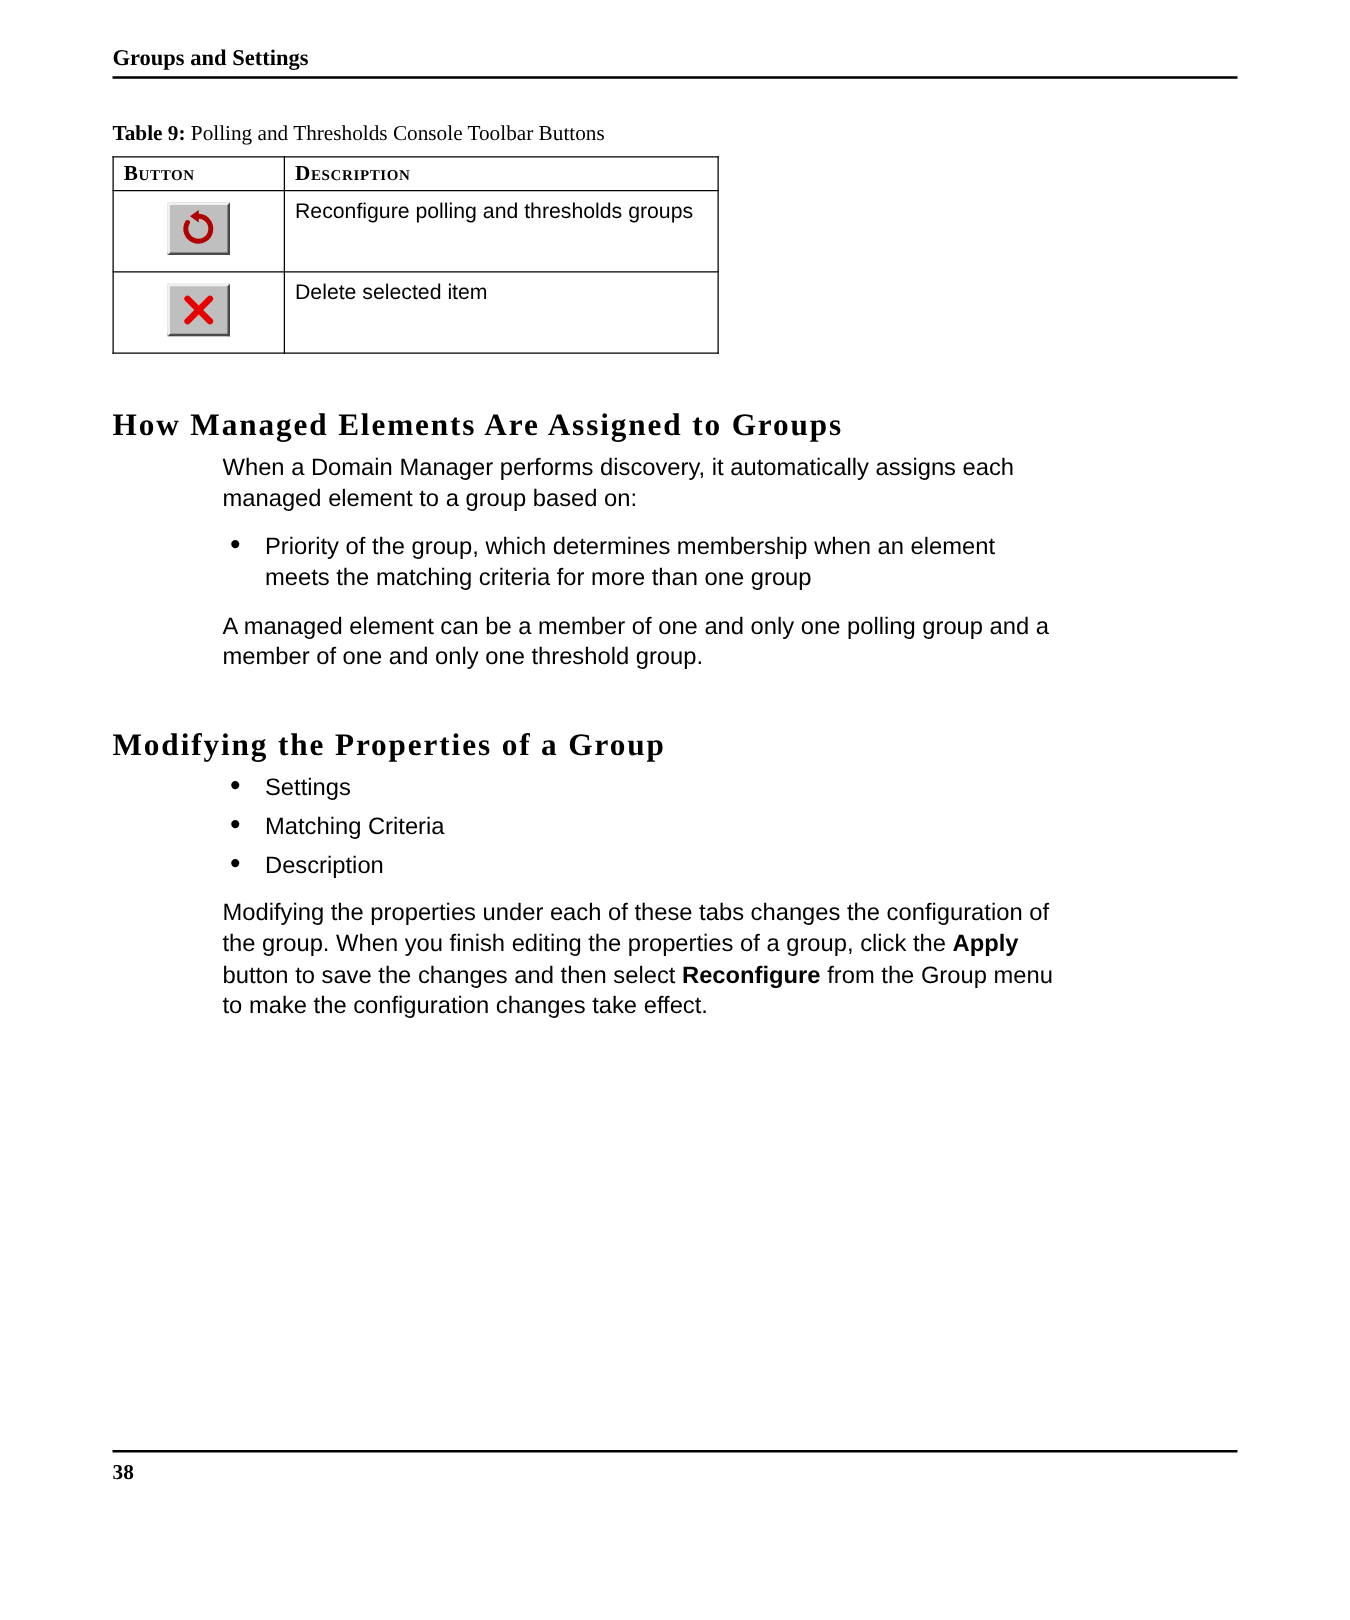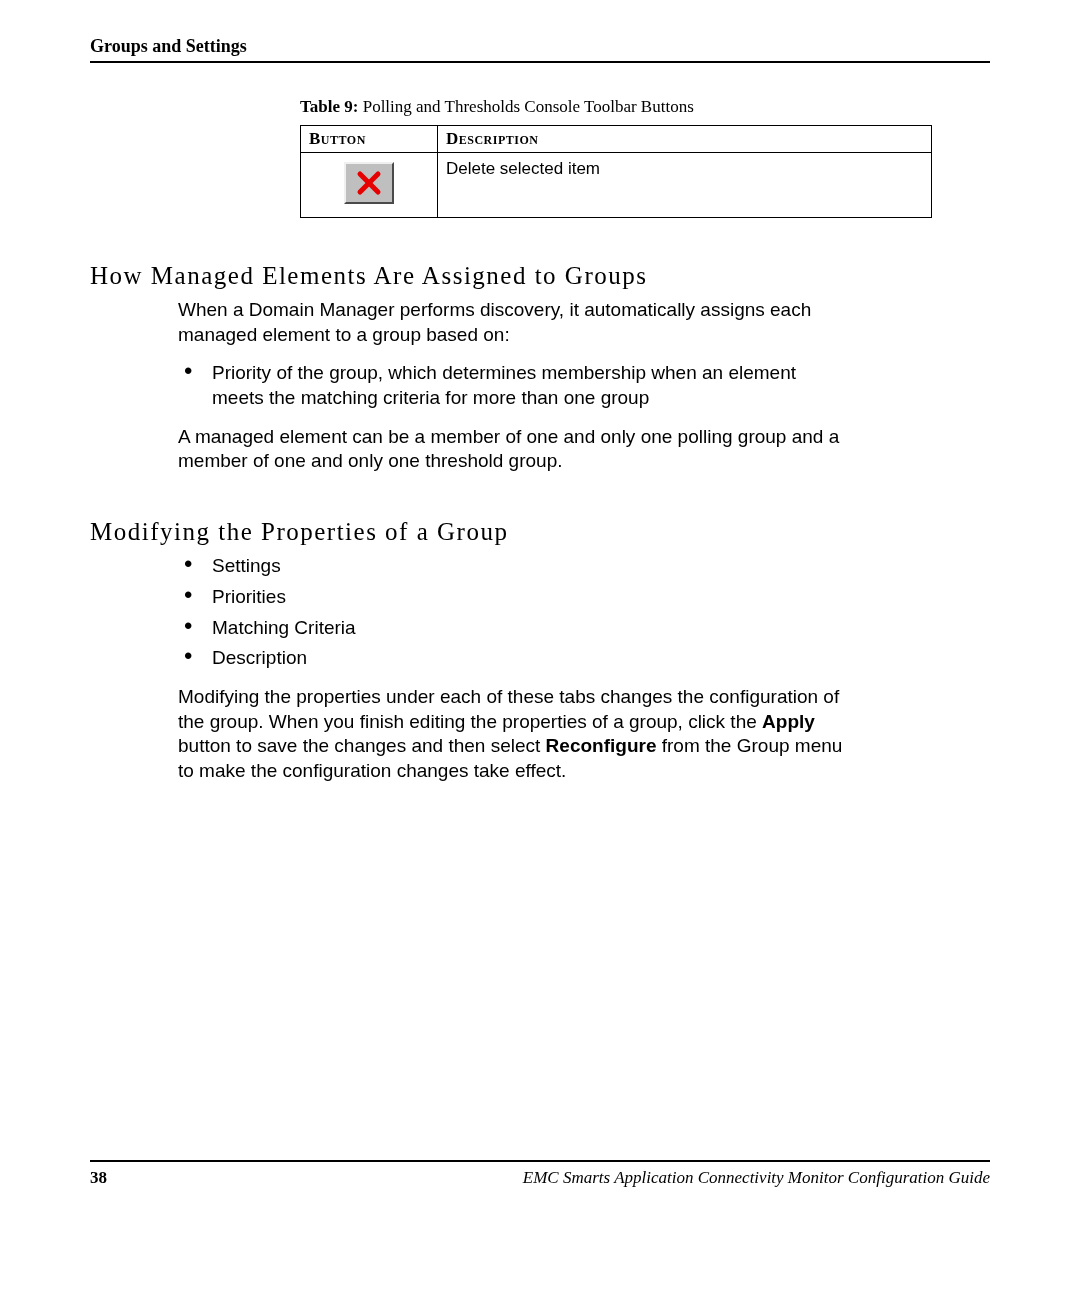--- a/index.html
+++ b/index.html
@@ -19,22 +19,21 @@
   }
   .header-bar {
     font-family: Georgia, "Times New Roman", serif;
     font-weight: bold;
     font-size: 18px;
     padding-bottom: 4px;
     border-bottom: 2px solid #000;
   }
   .table-area {
     margin-top: 34px;
-    margin-left: 210px;
-    width: 632px;
+    width: 485px;
   }
   .table-caption {
     font-family: Georgia, "Times New Roman", serif;
     font-size: 17px;
     margin-bottom: 8px;
   }
   .table-caption b { font-weight: bold; }
   table.btable {
     border-collapse: collapse;
     width: 100%;
@@ -77,21 +76,21 @@
     position: relative;
   }
   .tool-btn svg {
     position: absolute;
     left: 50%; top: 50%;
     transform: translate(-50%, -50%);
   }
 
   h2.section {
     font-family: Georgia, "Times New Roman", serif;
-    font-weight: normal;
+    font-weight: bold;
     font-size: 25px;
     letter-spacing: 1.5px;
     margin: 44px 0 8px 0;
   }
   .body-block {
     margin-left: 88px;
     width: 670px;
     font-size: 19px;
     font-weight: 300;
     line-height: 1.3;
@@ -156,20 +155,31 @@
       <thead>
         <tr>
           <th class="col-btn">Button</th>
           <th>Description</th>
         </tr>
       </thead>
       <tbody>
         <tr>
           <td class="icon-cell">
             <span class="tool-btn">
+              <svg width="30" height="30" viewBox="0 0 30 30">
+                <path d="M6 10 A10 10 0 1 0 15 5" fill="none" stroke="#b00000" stroke-width="4" stroke-linecap="round"></path>
+                <path d="M15 0 L15 10 L8 5 Z" fill="#b00000"></path>
+              </svg>
+            </span>
+          </td>
+          <td>Reconfigure polling and thresholds groups</td>
+        </tr>
+        <tr>
+          <td class="icon-cell">
+            <span class="tool-btn">
               <svg width="26" height="26" viewBox="0 0 26 26">
                 <line x1="4" y1="4" x2="22" y2="22" stroke="#e60000" stroke-width="5" stroke-linecap="round"></line>
                 <line x1="22" y1="4" x2="4" y2="22" stroke="#e60000" stroke-width="5" stroke-linecap="round"></line>
               </svg>
             </span>
           </td>
           <td>Delete selected item</td>
         </tr>
       </tbody>
     </table>
@@ -181,27 +191,25 @@
     <ul class="bullets">
       <li>Priority of the group, which determines membership when an element meets the matching criteria for more than one group</li>
     </ul>
     <p>A managed element can be a member of one and only one polling group and a member of one and only one threshold group.</p>
   </div>
 
   <h2 class="section">Modifying the Properties of a Group</h2>
   <div class="body-block">
     <ul class="bullets">
       <li>Settings</li>
-      <li>Priorities</li>
       <li>Matching Criteria</li>
       <li>Description</li>
     </ul>
     <p>
       <span>Modifying the properties under each of these tabs changes the configuration of the group. When you finish editing the properties of a group, click the </span><span class="bold">Apply</span><span> button to save the changes and then select </span><span class="bold">Reconfigure</span><span> from the Group menu to make the configuration changes take effect.</span>
     </p>
   </div>
 
   <div class="footer">
     <span class="pg">38</span>
-    <span class="doc">EMC Smarts Application Connectivity Monitor Configuration Guide</span>
   </div>
 
 </div>
 
 </body></html>

